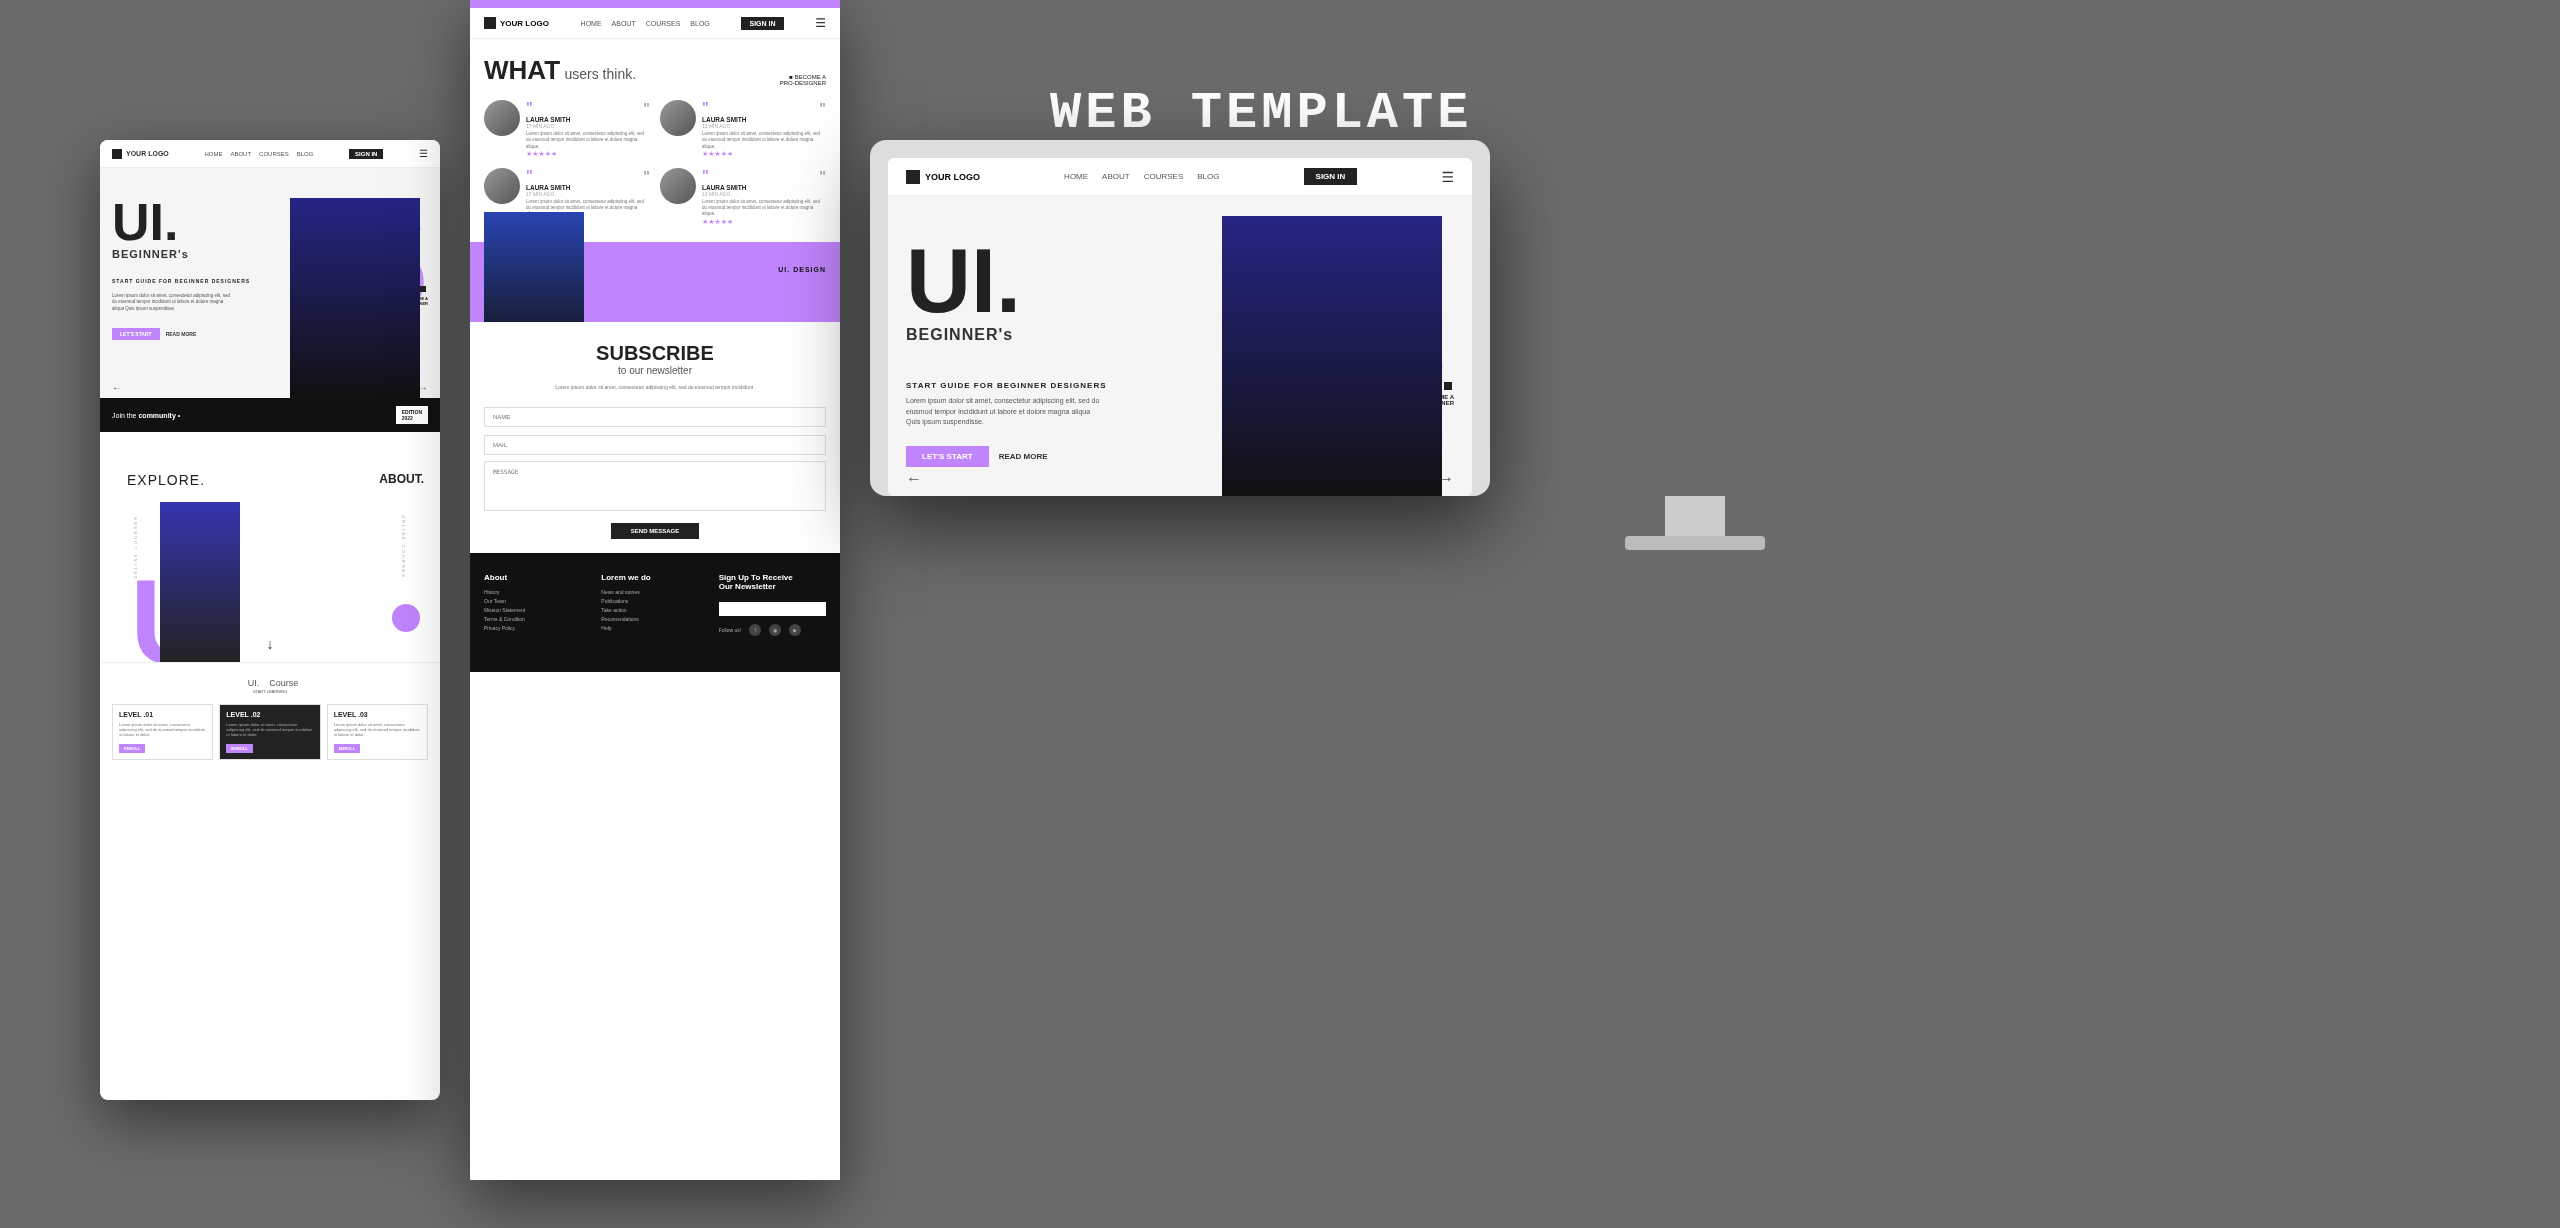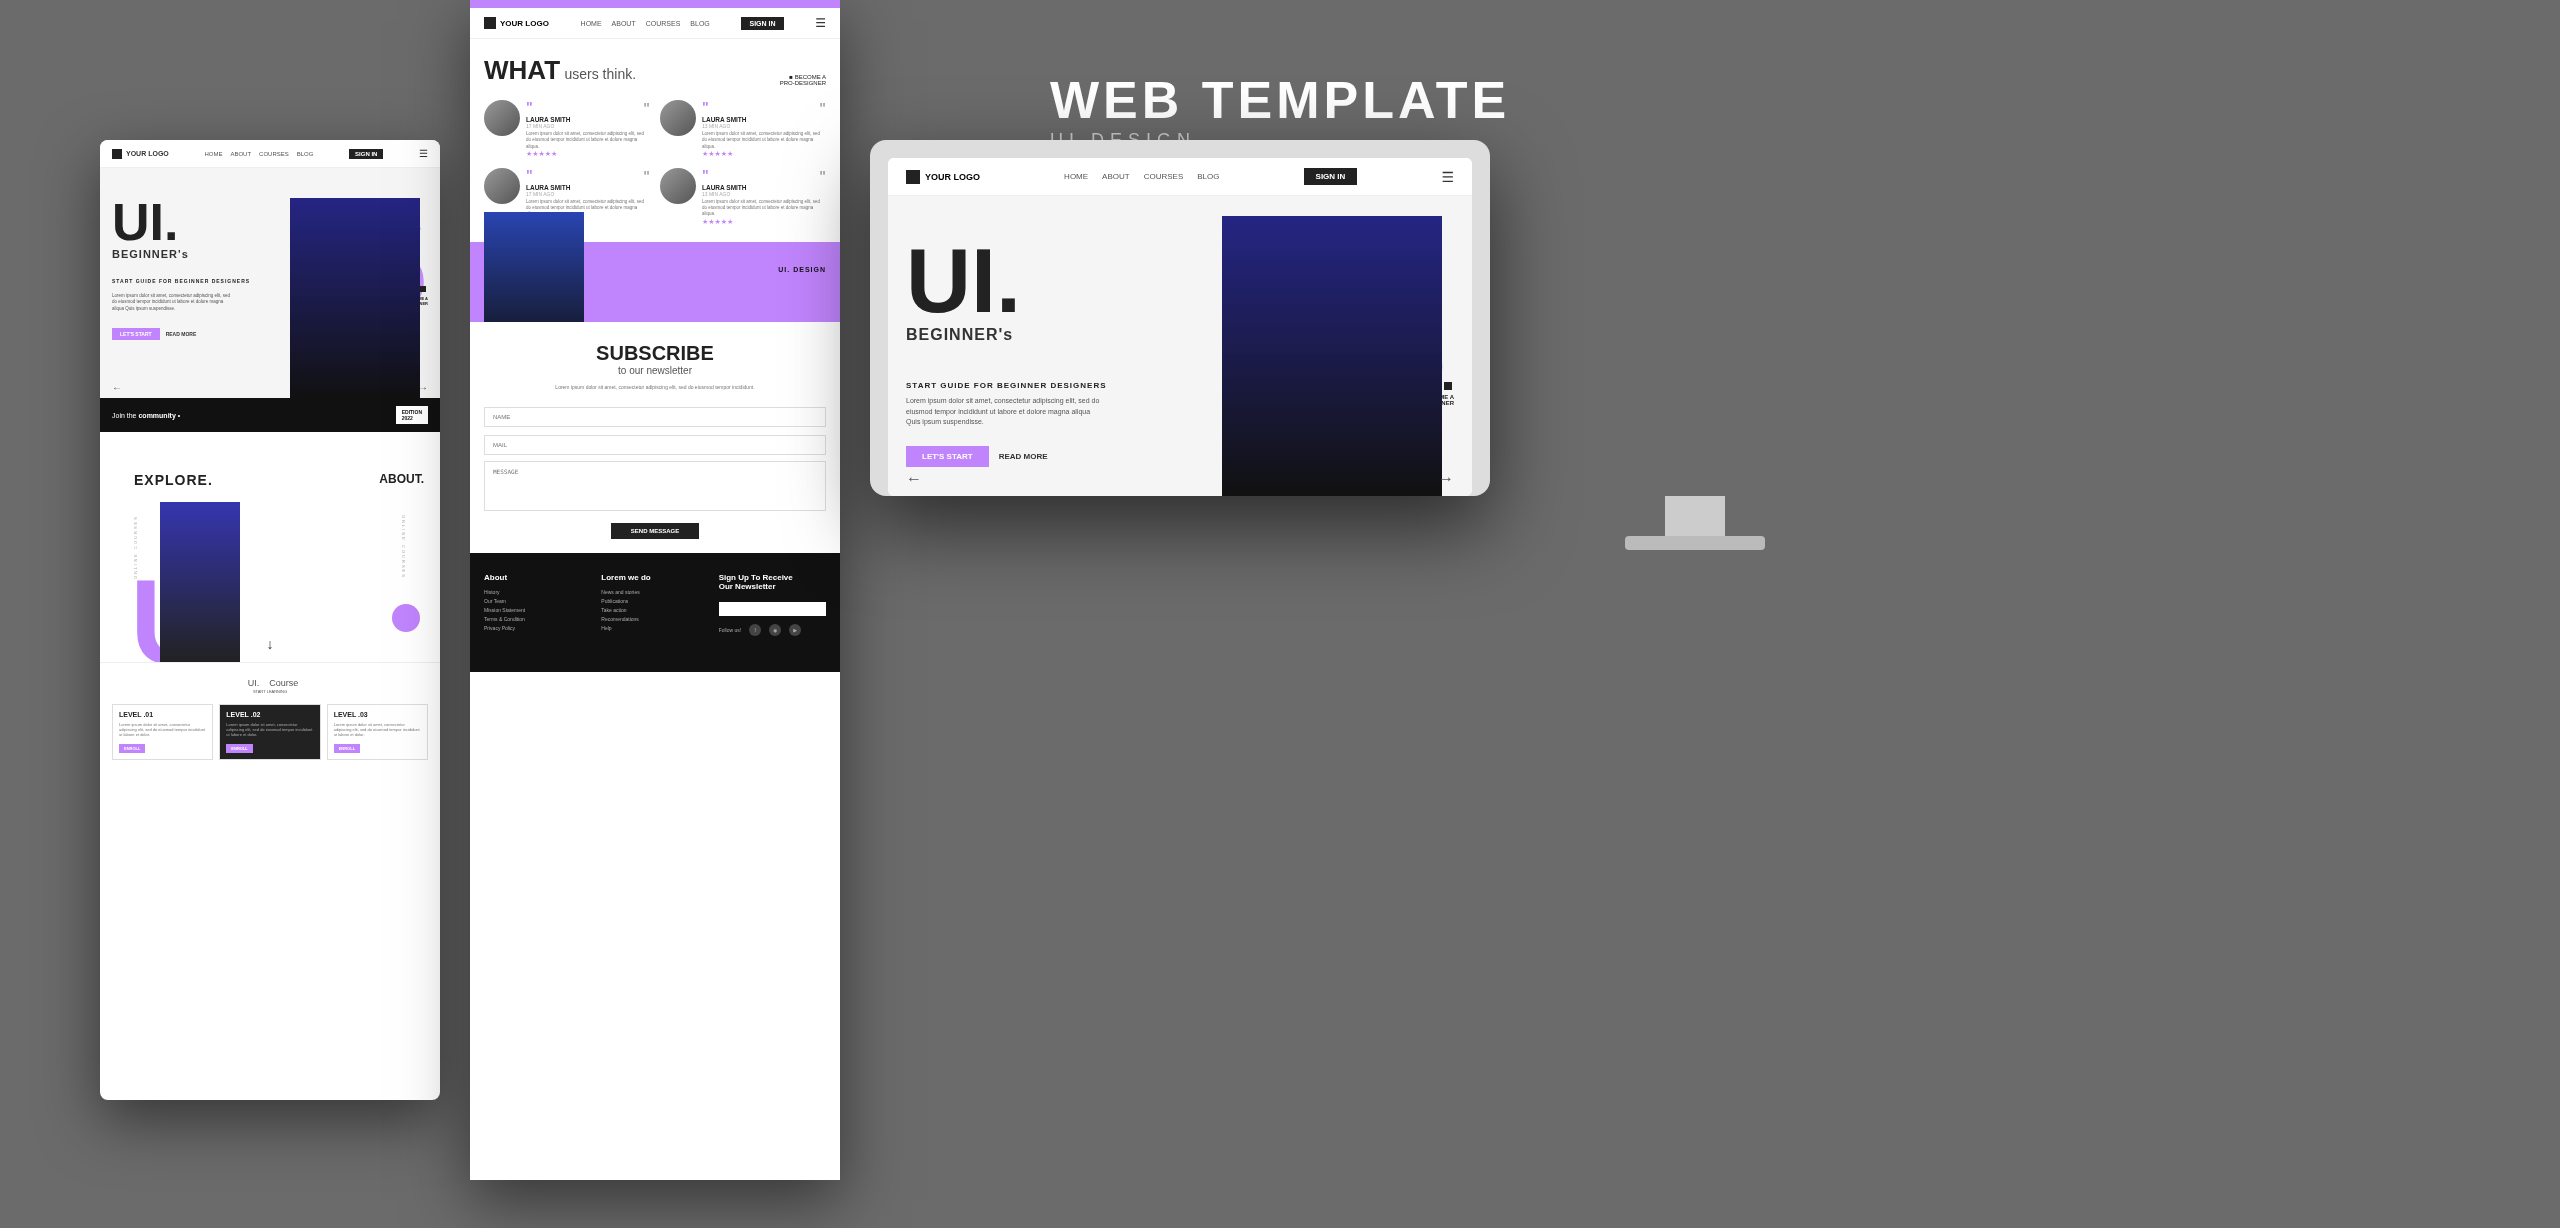--- a/index.html
+++ b/index.html
@@ -8,23 +8,24 @@
       height: 1228px;
       background-color: #6b6b6b;
       font-family: Arial, sans-serif;
       overflow: hidden;
       position: relative;
     }
 
     
     .title-area {
       position: absolute;
-      top: 70px;
+      top: 84px;
       left: 1050px;
-      text-align: left;
+      text-align: right;
+      font-family: Liberation Mono, monospace;
     }
     .title-area h1 {
       font-size: 52px;
       font-weight: 900;
       color: #fff;
       letter-spacing: 4px;
     }
     .title-area h2 {
       font-size: 18px;
       font-weight: 400;
@@ -223,24 +224,24 @@
 
     
     .mob-explore {
       position: relative;
       height: 230px;
       background: #fff;
       overflow: hidden;
     }
     .mob-explore-label {
       position: absolute;
-      left: 20px;
+      left: 13px;
       top: 40px;
       font-size: 14px;
-      font-weight: 700;
+      font-weight: 400;
       color: #222;
       letter-spacing: 1px;
       padding-left: 14px;
     }
     .mob-about-label {
       position: absolute;
       right: 16px;
       top: 40px;
       font-size: 12px;
       font-weight: 900;

